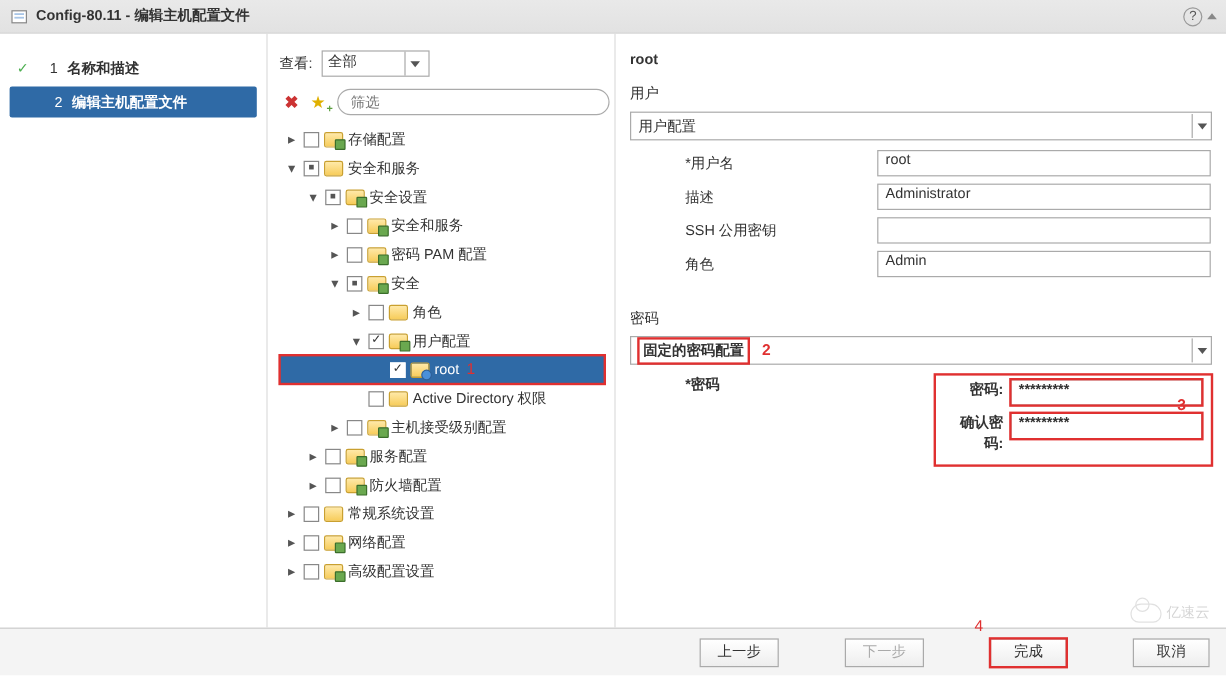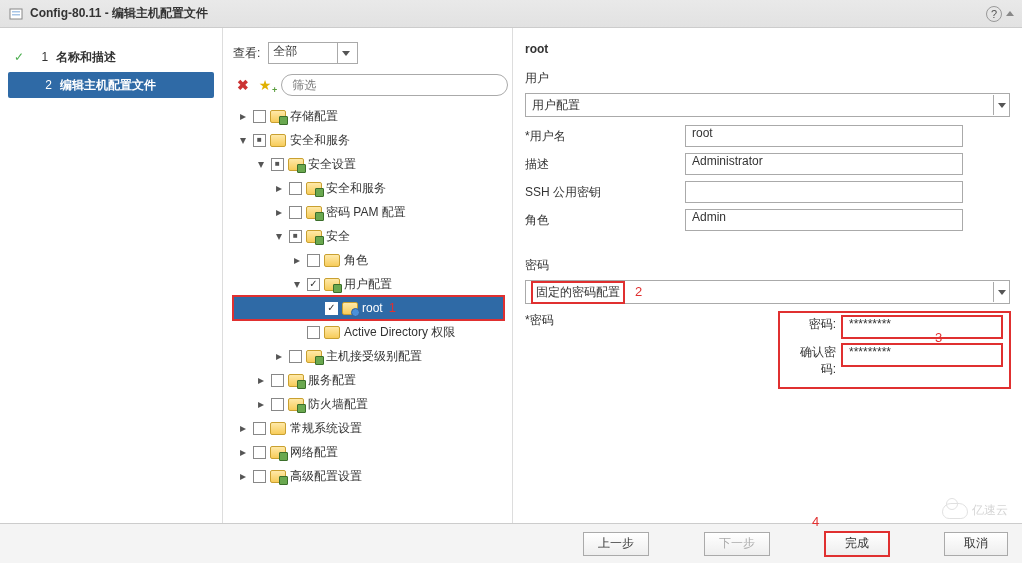--- a/index.html
+++ b/index.html
@@ -66,32 +66,32 @@
     .folder.special::after { content:""; position:absolute; right:-3px; bottom:-3px; width:7px; height:7px; background:#6aa84f; border:1px solid #3b6e2b; border-radius:1px;}
     .folder.user::after { content:""; position:absolute; right:-3px; bottom:-3px; width:7px; height:7px; background:#4a90d9; border:1px solid #2e5f97; border-radius:50%;}
     .tree-row.selected .cb { border-color:#fff; }
     .ind0{padding-left:4px;} .ind1{padding-left:22px;} .ind2{padding-left:40px;} .ind3{padding-left:58px;} .ind4{padding-left:76px;}
 
     
     .section-title { font-weight:bold; margin-bottom:14px; }
     .section-label { margin:6px 0 6px 0; }
     .combo { border:1px solid #aaa; height:24px; display:flex; align-items:center; justify-content:space-between; padding:0 0 0 6px; background:#fff;}
     .combo-row { margin-bottom:8px; }
-    .field-row { display:flex; align-items:center; margin-bottom:6px; }
+    .field-row { display:flex; align-items:center; margin-bottom:6px;margin-left:46px; }
     .field-row .flabel { width: 160px; }
     .field-row .finput { border:1px solid #aaa; height:22px; padding:0 6px; background:#fff; flex:1; max-width: 278px;}
     .pw-grid { border-left:1px solid #ccc; margin-left: 118px; padding-left:8px;}
     .pw-row { display:flex; align-items:flex-start; margin-bottom:6px;}
     .pw-row .pwlbl { width: 54px; text-align:right; padding-right:6px;}
     .pw-row .pwin { border:1px solid #aaa; height:22px; width:160px; padding:0 6px;}
 
     
     .hl-red { outline:2px solid #e03030; outline-offset:-1px;}
     .num-annot { color:#e03030; font-size:13px; margin-left:6px; display:inline-block; }
-    .rel { position:relative; }
+    .rel { position:relative;font-weight:bold; }
     .annot-abs { position:absolute; color:#e03030; font-size:13px; }
 
     
     .footer {
       height: 40px;
       border-top:1px solid #ccc;
       background:#f4f4f4;
       display:flex; align-items:center; justify-content:flex-end;
       padding: 0 14px; gap:14px;
     }

